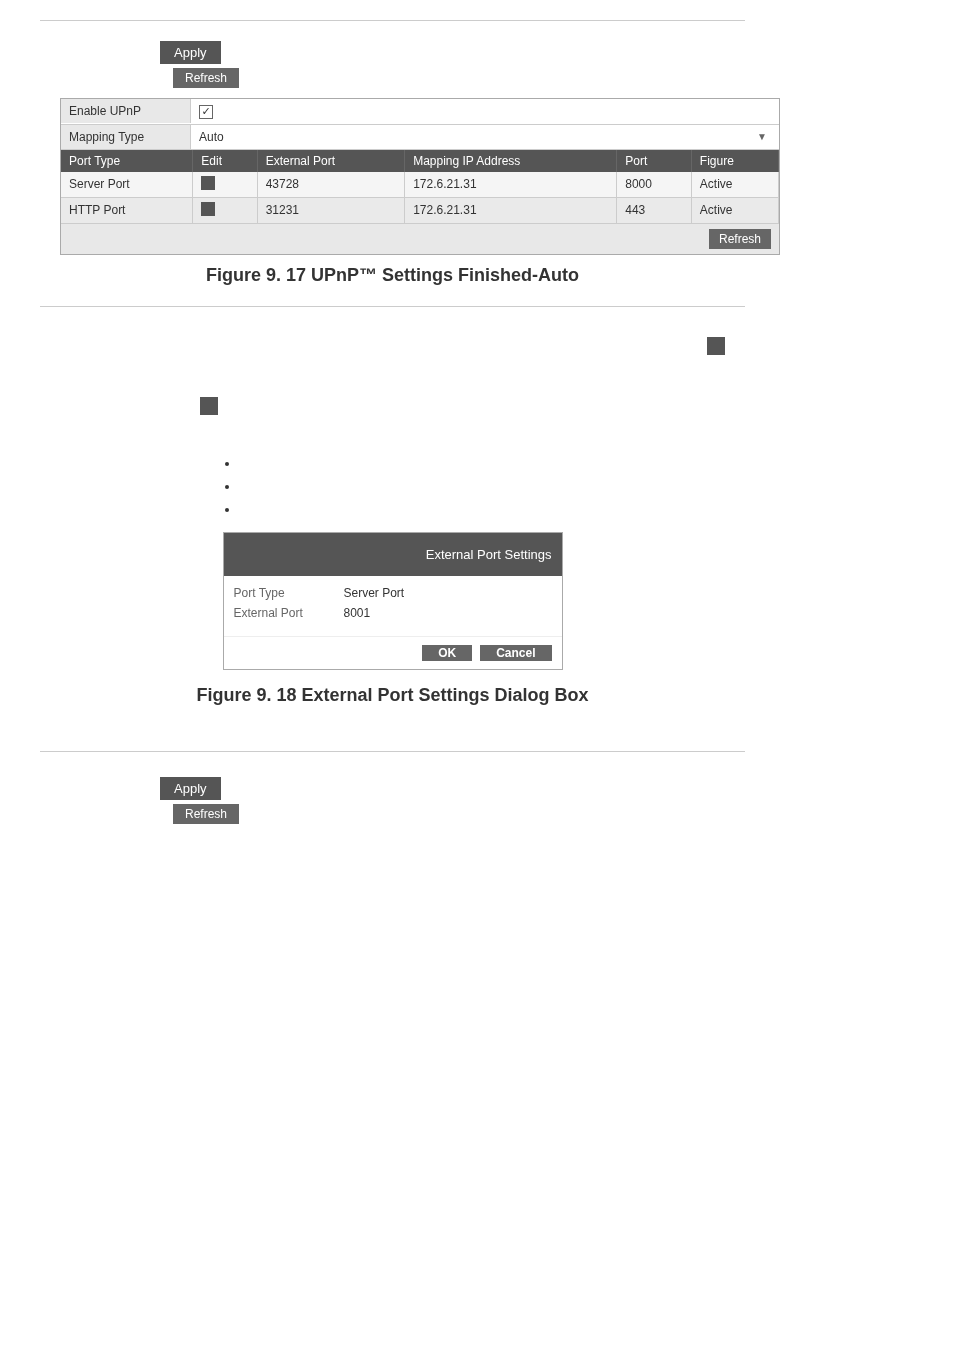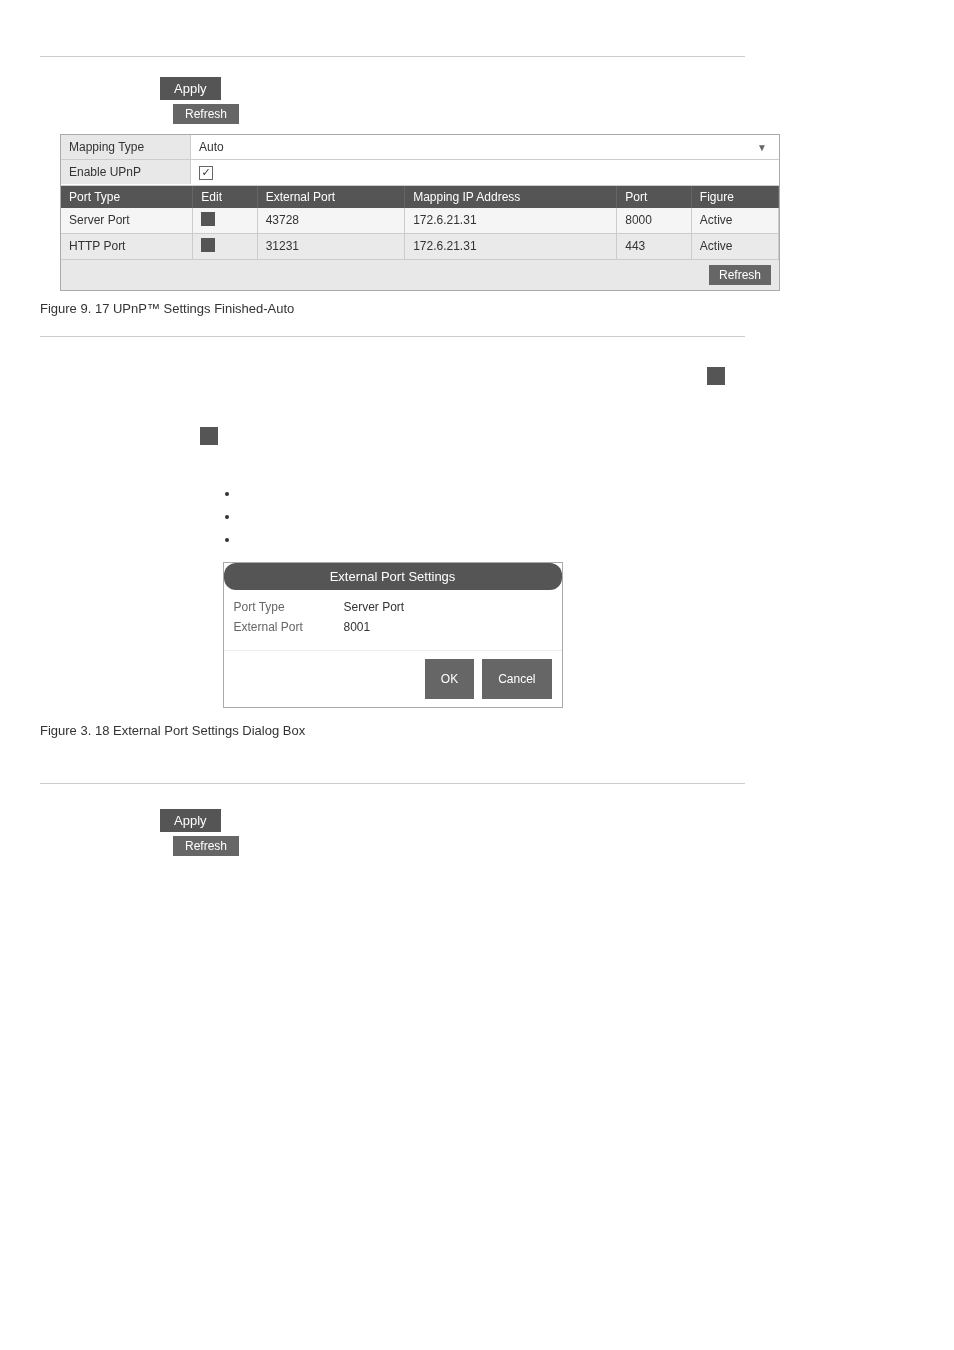--- a/index.html
+++ b/index.html
@@ -8,21 +8,20 @@
       font-size: 13px;
       background: #fff;
       color: #333;
       width: 954px;
       min-height: 1350px;
     }
 
     .page-container {
       width: 785px;
       padding: 20px 40px;
-      margin-top: 36px;
     }
 
     .top-divider {
       border: none;
       border-top: 1px solid #ccc;
       margin-bottom: 20px;
     }
 
     
     .section1 {
@@ -157,23 +156,25 @@
     .refresh-btn-small {
       background: #666;
       color: #fff;
       border: none;
       padding: 3px 10px;
       font-size: 12px;
       cursor: pointer;
     }
 
     .figure-caption {
-      font-size: 13px;
+      text-align: center;
+      font-size: 18px;
       color: #333;
       margin: 10px 0 20px 0;
+      font-weight: bold;
     }
 
     .section-divider {
       border: none;
       border-top: 1px solid #ccc;
       margin: 10px 0;
     }
 
     
     .section2 {
@@ -231,24 +232,23 @@
 
     .dialog-box {
       width: 340px;
       border: 1px solid #aaa;
       background: #fff;
     }
 
     .dialog-header {
       background: #555;
       color: #fff;
-      text-align: center;
-      padding: 6px 10px;
+      text-align: right;
+      padding: 14px 10px;
       font-size: 13px;
-      border-radius: 12px;
     }
 
     .dialog-body {
       padding: 10px;
     }
 
     .dialog-row {
       display: flex;
       margin-bottom: 6px;
       align-items: center;
@@ -267,61 +267,62 @@
 
     .dialog-footer {
       display: flex;
       justify-content: flex-end;
       padding: 8px 10px;
       gap: 8px;
       border-top: 1px solid #eee;
     }
 
     .dialog-btn {
-      padding: 13px 16px;
+      padding: 1px 16px;
       font-size: 12px;
       border: none;
       cursor: pointer;
       background: #666;
       color: #fff;
+      font-weight: bold;
     }
 
     
     .section3 {
       padding: 15px 0;
     }
   </style>
 </head>
 <body>
 
 <div class="page-container">
 
   <hr class="top-divider">
 
   <div class="section1">
 
     <button class="btn-apply">Apply</button>
     <button class="btn-refresh">Refresh</button>
 
     <div class="upnp-table-wrapper">
+
+      <div class="upnp-row">
+        <div class="upnp-label">Enable UPnP</div>
+        <div class="upnp-value">
+          <div class="checkbox-icon">✓</div>
+        </div>
+      </div>
 
       <div class="upnp-row">
         <div class="upnp-label">Mapping Type</div>
         <div class="upnp-value">
           <div class="select-row">
             <span>Auto</span>
             <span class="dropdown-arrow">▼</span>
           </div>
-        </div>
-      </div>
-
-      <div class="upnp-row">
-        <div class="upnp-label">Enable UPnP</div>
-        <div class="upnp-value">
-          <div class="checkbox-icon">✓</div>
         </div>
       </div>
 
       <div>
         <table class="port-table">
           <thead>
             <tr>
               <th>Port Type</th>
               <th>Edit</th>
               <th>External Port</th>
@@ -387,21 +388,21 @@
             <div class="dialog-value">8001</div>
           </div>
         </div>
         <div class="dialog-footer">
           <button class="dialog-btn">OK</button>
           <button class="dialog-btn">Cancel</button>
         </div>
       </div>
     </div>
 
-    <div class="figure-caption">Figure 3. 18  External Port Settings Dialog Box</div>
+    <div class="figure-caption">Figure 9. 18  External Port Settings Dialog Box</div>
   </div>
 
   <hr class="section-divider">
 
   <div class="section3">
     <button class="btn-apply">Apply</button>
     <button class="btn-refresh">Refresh</button>
   </div>
 
 </div>

